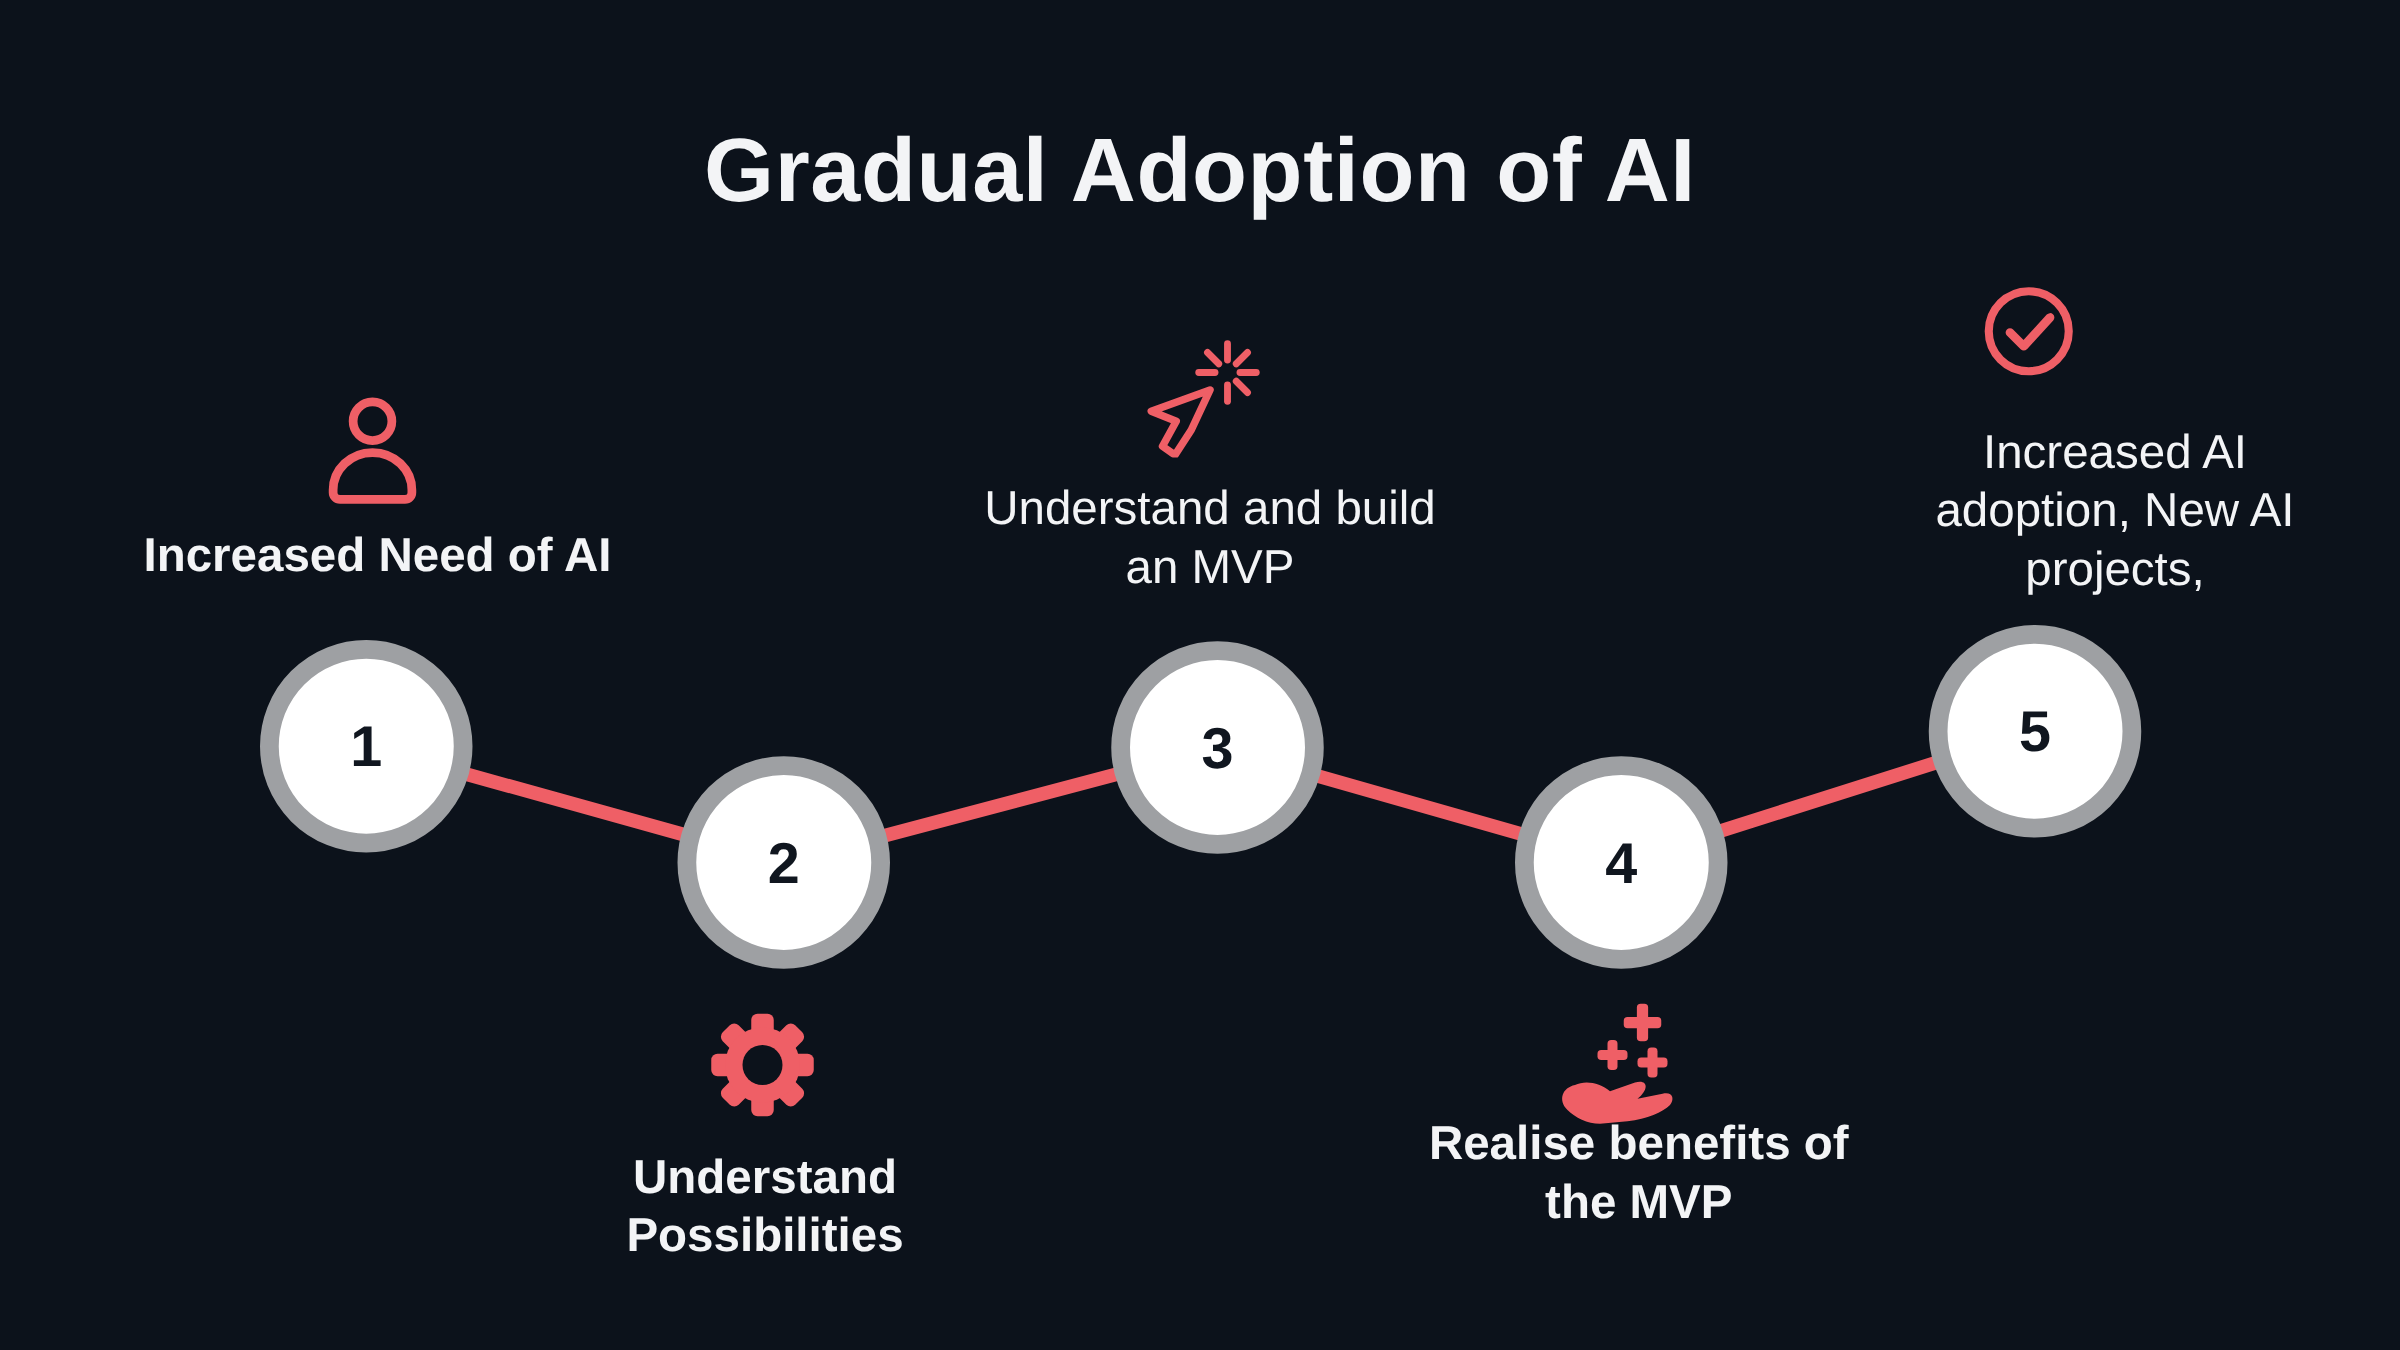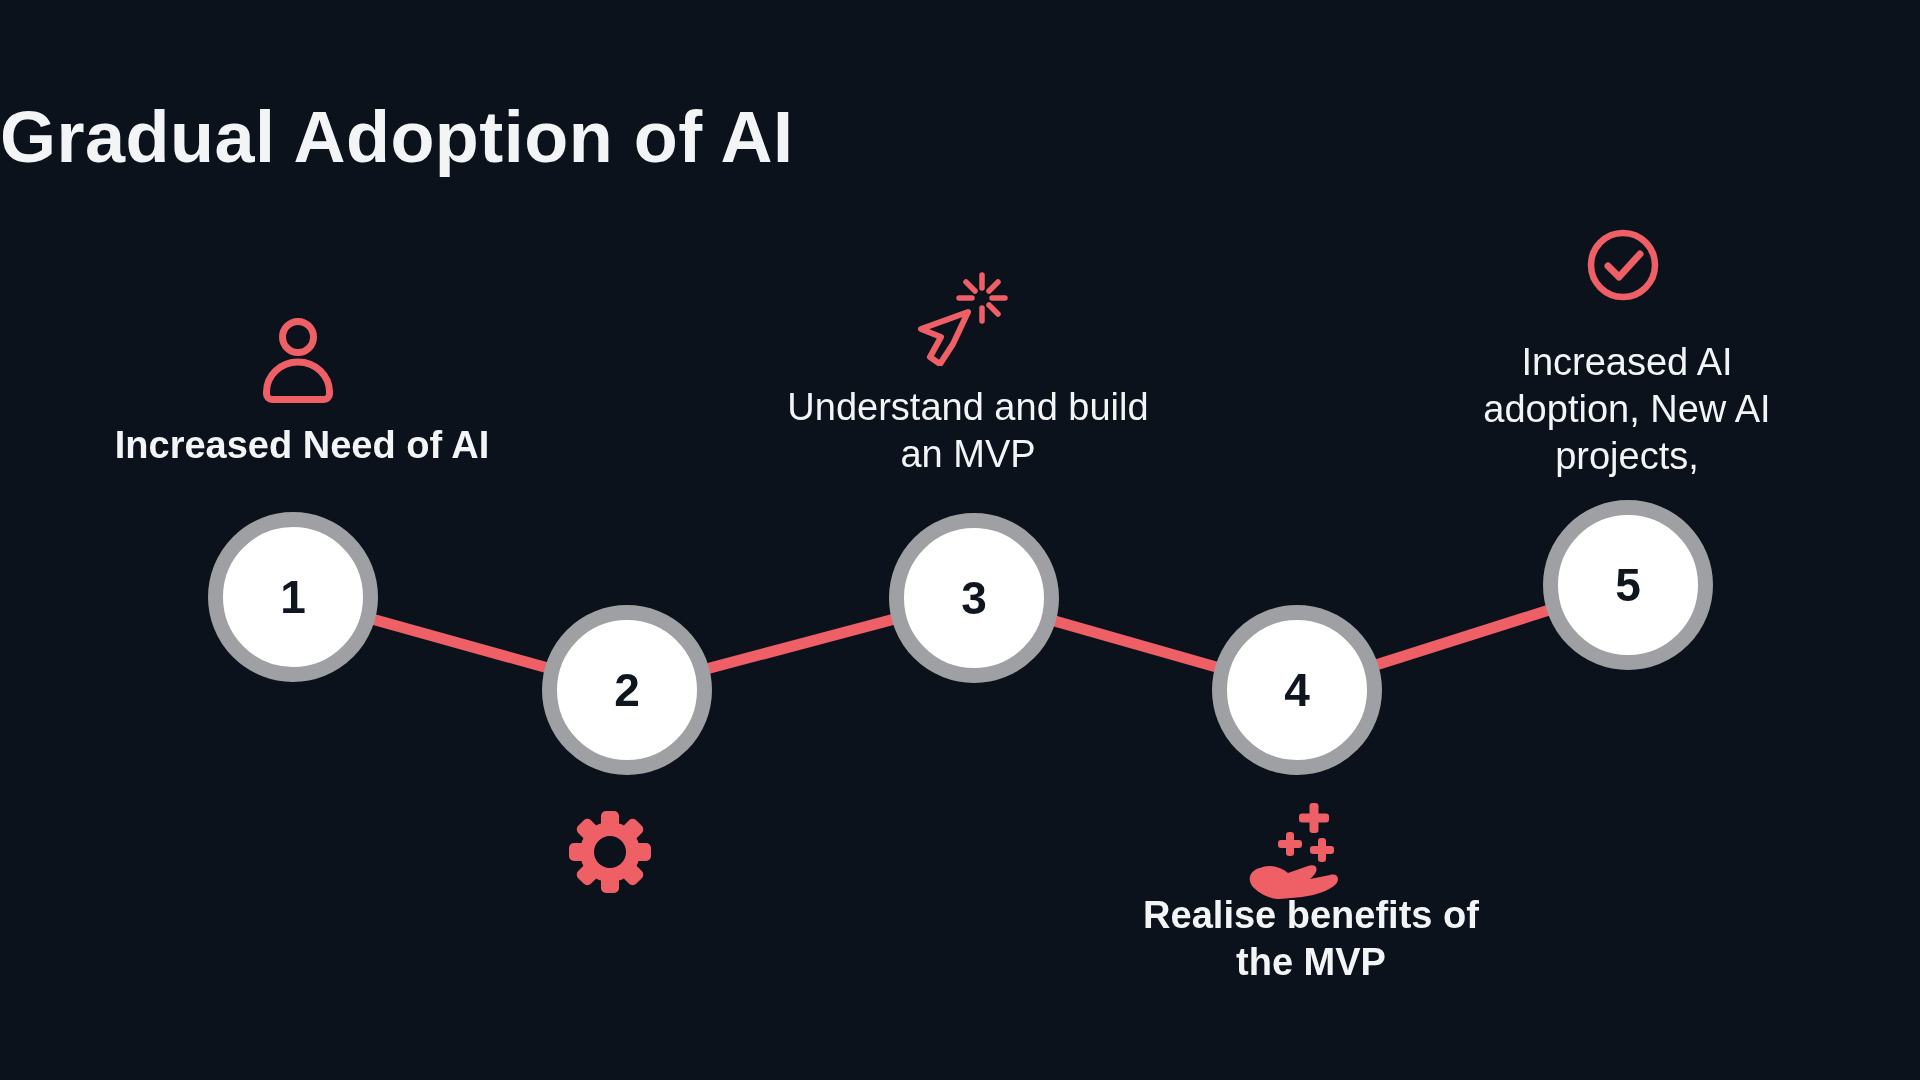--- a/index.html
+++ b/index.html
@@ -3,21 +3,21 @@
 <meta charset="utf-8">
 <style>
   html,body { margin:0; padding:0; background:#0c121b; }
   .canvas {
     position:relative; width:1920px; height:1080px;
     background:var(--background,#0c121b); overflow:hidden;
     font-family:"Liberation Sans","DejaVu Sans",sans-serif;
   }
   .title {
     position:absolute; top:96px; left:0; width:100%;
-    font-size:72px; font-weight:700;
+    text-align:center; font-size:72px; font-weight:700;
     color:var(--text,#f3f4f6); letter-spacing:0.5px;
   }
   .connector-svg { position:absolute; left:0; top:0; }
   .node {
     position:absolute; width:170px; height:170px; box-sizing:border-box;
     border:15px solid var(--ring,#9ea0a3); border-radius:50%;
     background:var(--circle_fill,#ffffff);
     display:flex; align-items:center; justify-content:center;
   }
   .num { font-size:46px; font-weight:700; color:var(--number,#10161f); }
@@ -83,23 +83,24 @@
       <path d="M14 70 C4 72 0 82 8 90 C14 96 24 101 34 101 L56 99 C72 97 84 92 90 86 C94 81 92 75 84 77 L64 81 C74 73 72 65 62 68 L42 75 C34 68 22 66 14 70 Z"></path>
     </g>
   </svg>
 
   <svg class="icon" style="left:1585px;top:227px" width="76" height="76" viewBox="0 0 76 76" aria-hidden="true">
     <circle cx="38" cy="38" r="32" class="stroke-accent" stroke-width="6.5"></circle>
     <path d="M23 39 L34 50 L55 27" class="stroke-accent" stroke-width="7" stroke-linecap="round" stroke-linejoin="round"></path>
   </svg>
 
   <div class="label w600" style="left:92px;top:422px;width:420px">Increased Need of AI</div>
+  <div class="label w600" style="left:482px;top:919px;width:260px">Understand Possibilities</div>
   <div class="label w400" style="left:768px;top:384px;width:400px">Understand and build an MVP</div>
   <div class="label w600" style="left:1121px;top:892px;width:380px">Realise benefits of the MVP</div>
-  <div class="label w400" style="left:1467px;top:339px;width:320px">Increased AI adoption, New AI projects,</div>
+  <div class="label w400" style="left:1532px;top:339px;width:320px">Increased AI adoption, New AI projects,</div>
 
   <div class="node" style="left:208px;top:512px">
     <span class="num">1</span>
   </div>
   <div class="node" style="left:542px;top:605px">
     <span class="num">2</span>
   </div>
   <div class="node" style="left:889px;top:513px">
     <span class="num">3</span>
   </div>

